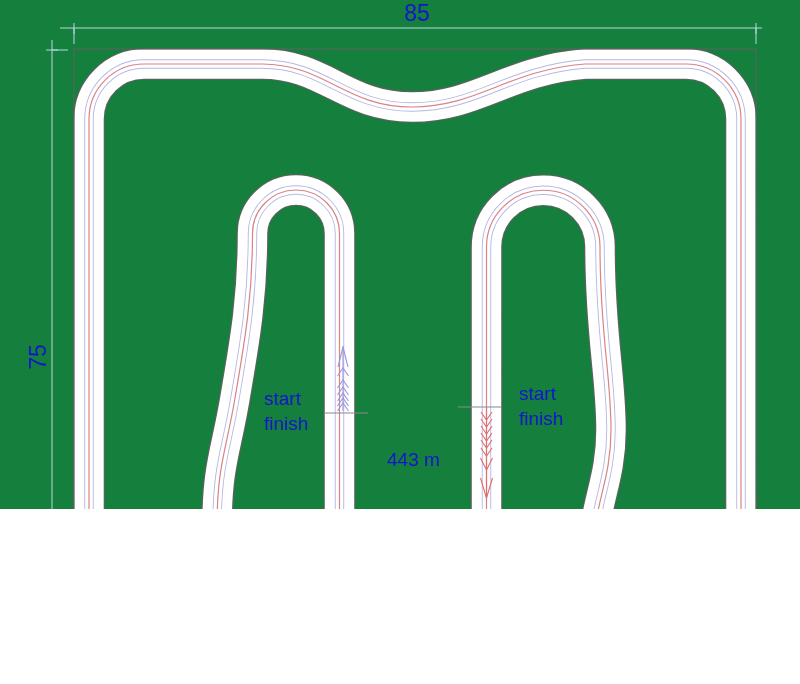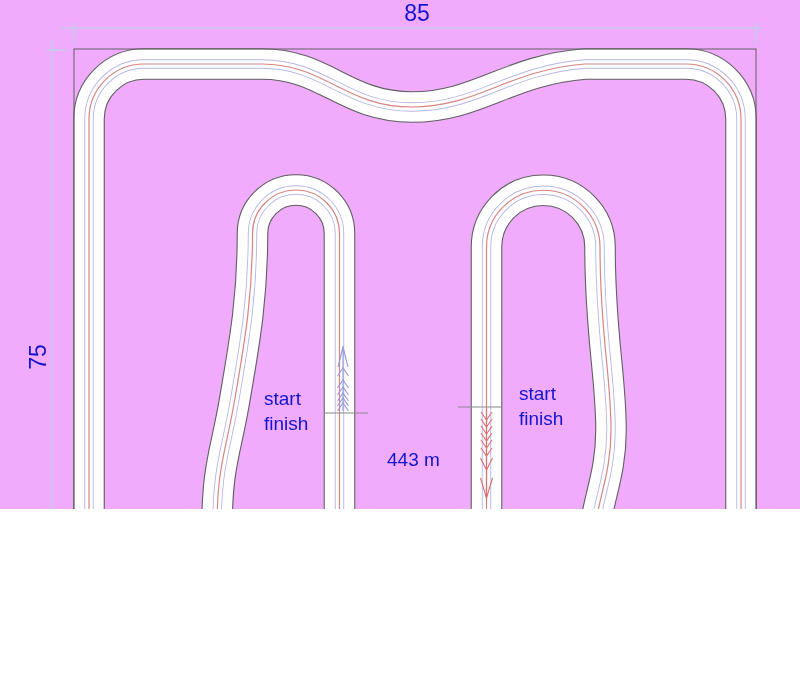--- a/index.html
+++ b/index.html
@@ -1,16 +1,16 @@
 <!DOCTYPE html>
 <html><head>
 <meta charset="utf-8">
 <style>
   html,body{margin:0;padding:0;background:#ffffff;}
-  .page{width:800px;height:509px;position:relative;background:#f0abfc;font-family:"Liberation Sans",sans-serif;}
+  .page{width:800px;height:509px;position:relative;background:#15803d;font-family:"Liberation Sans",sans-serif;}
   text{font-family:"Liberation Sans",sans-serif;}
   .dim-label{fill:#1414cf;font-size:23px;}
   .note-label{fill:#1414cf;font-size:19px;}
   .dim-line{stroke:#b5d6e4;stroke-width:1;fill:none;}
   .edge{stroke:#606060;fill:none;}
   .white-fill{stroke:#ffffff;fill:none;}
   .red-line{stroke:#d98383;fill:none;}
   .blue-line{stroke:#b6b6e8;fill:none;}
   .start-line{stroke:#8a8a8a;stroke-width:1.2;fill:none;}
   .arrow-blue{stroke:#9898dd;stroke-width:1.1;fill:none;}

